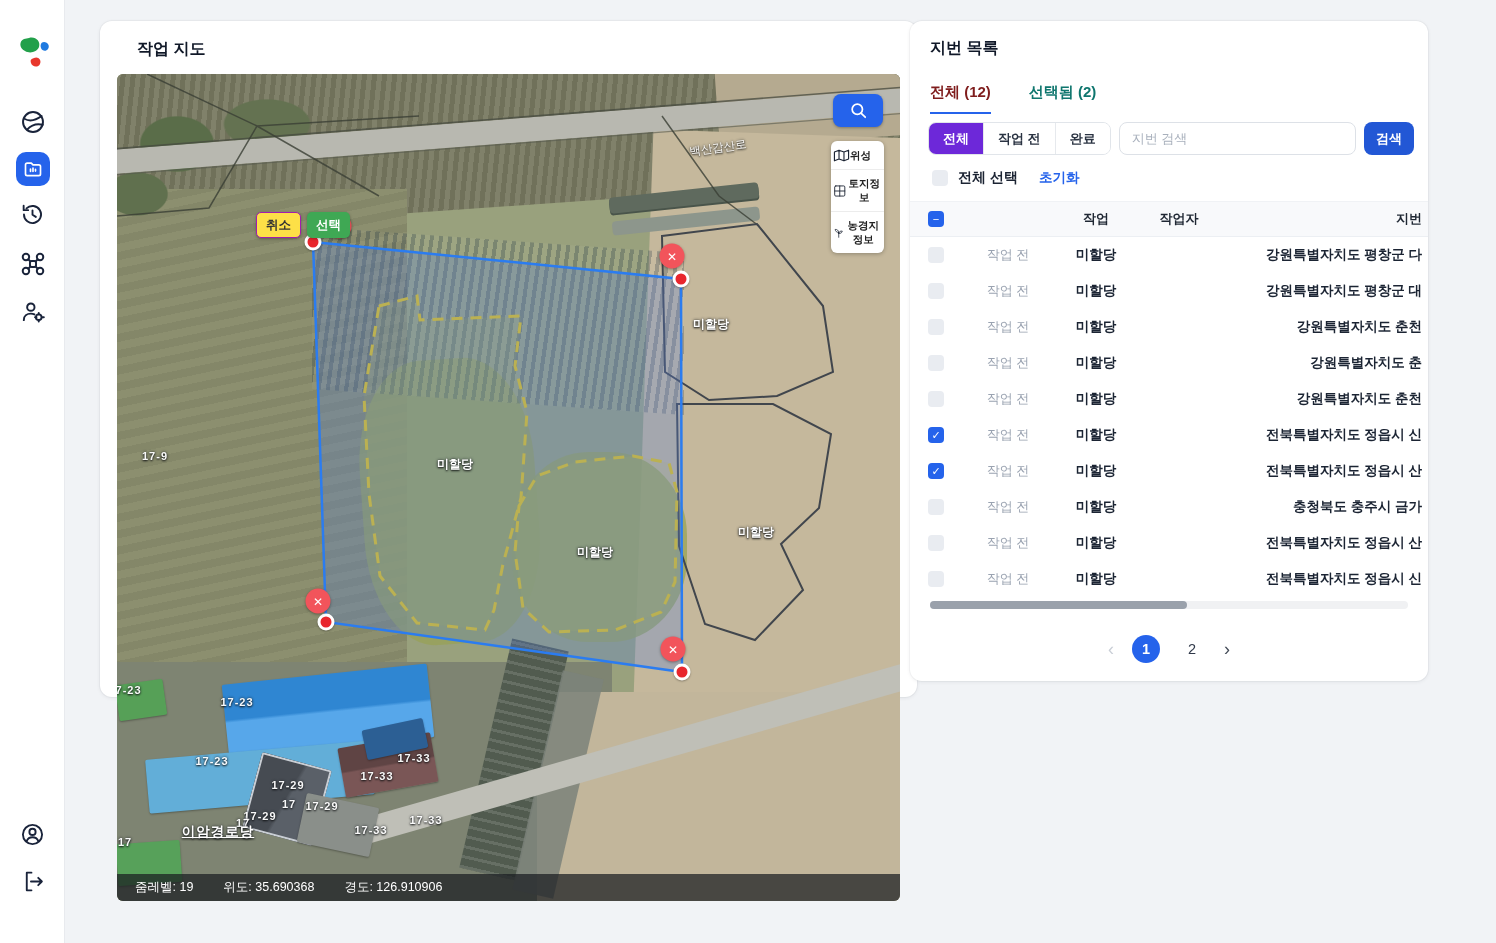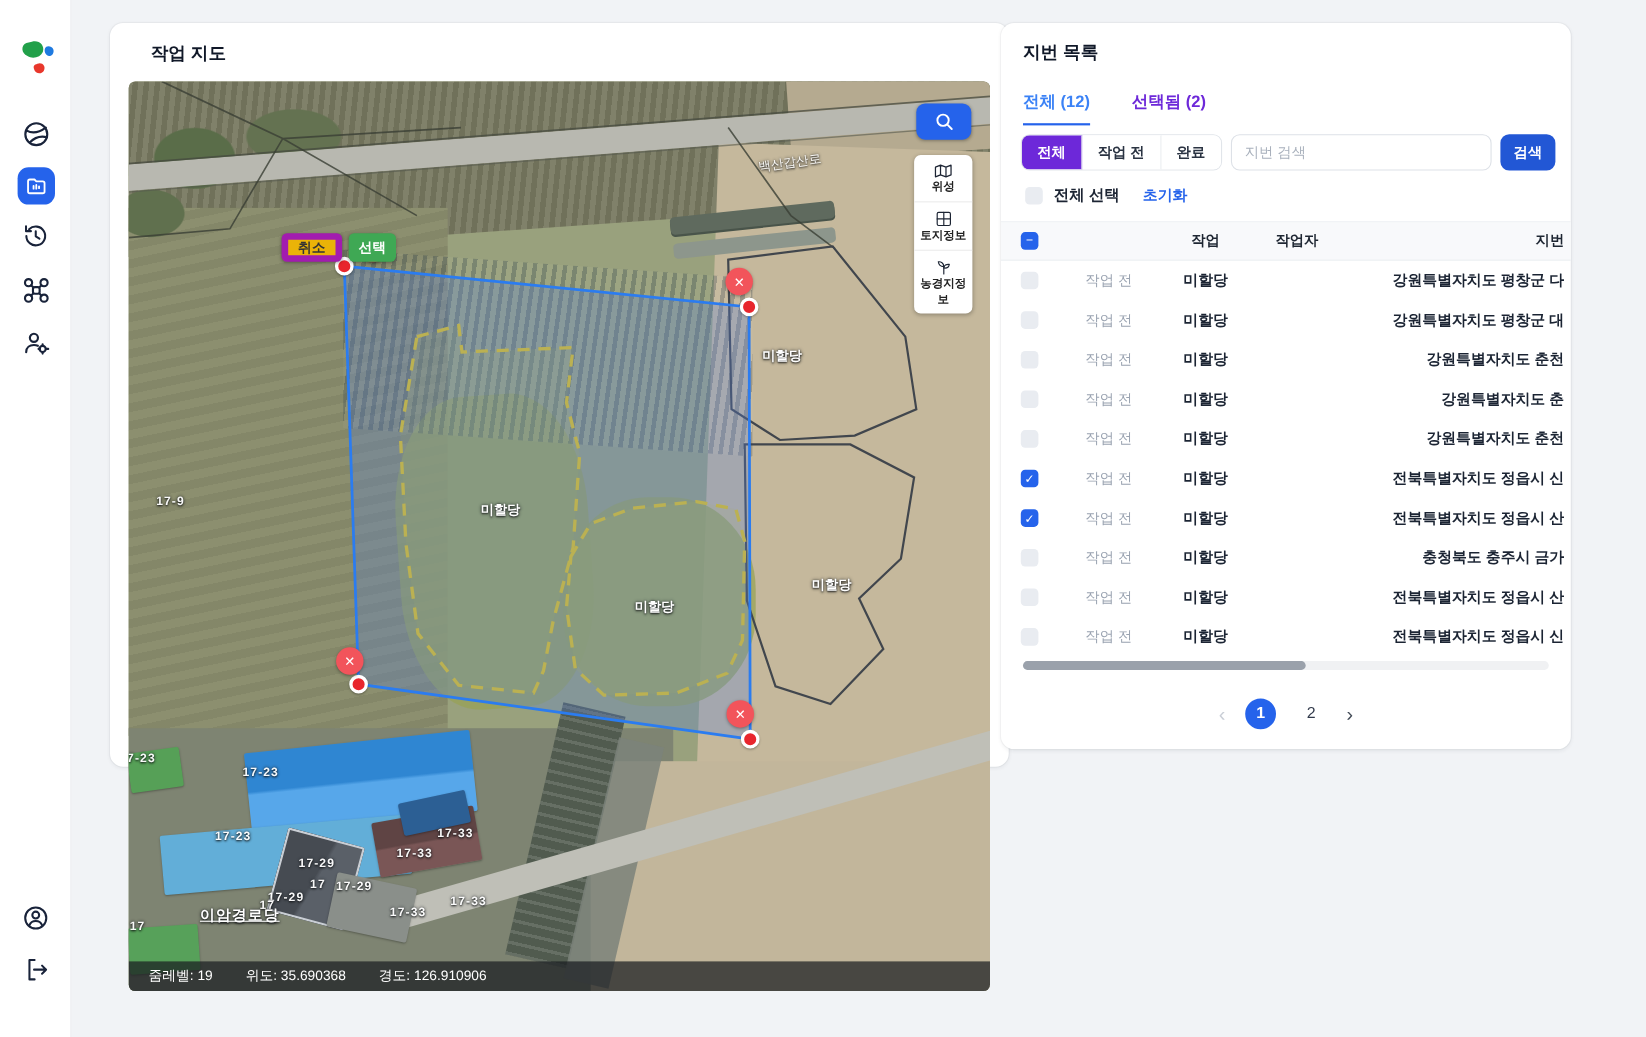--- a/index.html
+++ b/index.html
@@ -70,42 +70,42 @@
 
   .xbadge { position:absolute; width:25px; height:25px; border-radius:50%; background:#f2545b; color:#fff;
     font-size:12px; font-weight:700; display:flex; align-items:center; justify-content:center;
     transform:translate(-50%,-50%); box-shadow:0 1px 3px rgba(0,0,0,.35); cursor:pointer; }
   .vertex { position:absolute; width:17px; height:17px; border-radius:50%; background:#e8262d;
     border:3px solid #fff; transform:translate(-50%,-50%); box-shadow:0 1px 2px rgba(0,0,0,.3); }
 
   .map-tooltip { position:absolute; left:139px; top:138px; display:flex; gap:6px; align-items:center; }
   .tt-btn { height:26px; padding:0 9px; border-radius:5px; font-size:12.5px; font-weight:600;
     display:flex; align-items:center; box-shadow:0 1px 3px rgba(0,0,0,.3); cursor:pointer; }
-  .tt-cancel { background:#eab308; color:#333; border:6px solid #a21caf; }
+  .tt-cancel { background:#fde047; color:#333; border:1px solid #a21caf; }
   .tt-select { background:#3fa854; color:#fff; }
 
   .map-search { position:absolute; left:716px; top:20px; width:50px; height:33px; border-radius:8px;
     background:#2563eb; display:flex; align-items:center; justify-content:center; cursor:pointer;
     box-shadow:0 1px 3px rgba(0,0,0,.3); }
   .layer-panel { position:absolute; left:714px; top:67px; width:53px; background:#fff; border-radius:6px;
     box-shadow:0 1px 4px rgba(0,0,0,.28); overflow:hidden; }
   .layer-item { padding:7px 2px 6px; text-align:center; font-size:10.5px; font-weight:600; color:#222;
-    border-bottom:1px solid #ececec; cursor:pointer; display:flex; flex-direction:column; align-items:center; gap:0; }
+    border-bottom:1px solid #ececec; cursor:pointer; display:flex; align-items:center; gap:0; }
   .layer-item:last-child { border-bottom:none; }
   .layer-item svg { stroke:#1c2433; fill:none; stroke-width:1.6; stroke-linecap:round; stroke-linejoin:round; }
 
   .statusbar { position:absolute; left:0; right:0; bottom:0; height:27px; background:rgba(25,28,32,.72);
     color:#fff; font-size:12.5px; display:flex; align-items:center; gap:30px; padding-left:18px; }
 
   
   .parcel-card { left:910px; top:21px; width:518px; height:660px; padding:17px 0 0; }
   .parcel-card .card-title { margin-left:20px; }
   .tabs { display:flex; gap:38px; margin:24px 0 0 20px; }
-  .tab { font-size:15px; font-weight:700; color:#6d28d9; padding-bottom:10px; cursor:pointer; }
-  .tab.active { color:#3b82f6; border-bottom:2.5px solid #2563eb; }
+  .tab { font-size:15px; font-weight:700; color:#0f766e; padding-bottom:10px; cursor:pointer; }
+  .tab.active { color:#7f1d1d; border-bottom:2.5px solid #2563eb; }
   .filter-row { display:flex; align-items:center; margin:8px 14px 0 18px; gap:8px; }
   .segment { display:flex; height:33px; border:1px solid #e1e5ea; border-radius:8px; overflow:hidden; background:#fff; }
   .seg-btn { padding:0 14px; font-size:13px; font-weight:600; color:#2a3342; display:flex; align-items:center;
     border-right:1px solid #e6e9ed; cursor:pointer; background:#fff; }
   .seg-btn:last-child { border-right:none; }
   .seg-btn.active { background:#6d28d9; color:#fff; }
   .search-input { flex:1; height:33px; border:1px solid #dde1e7; border-radius:8px; padding:0 12px;
     font-size:13px; font-family:inherit; color:#1b2433; outline:none; }
   .search-input::placeholder { color:#a8b0bc; }
   .search-btn { width:50px; height:33px; border:none; border-radius:8px; background:#2257d5; color:#fff;

